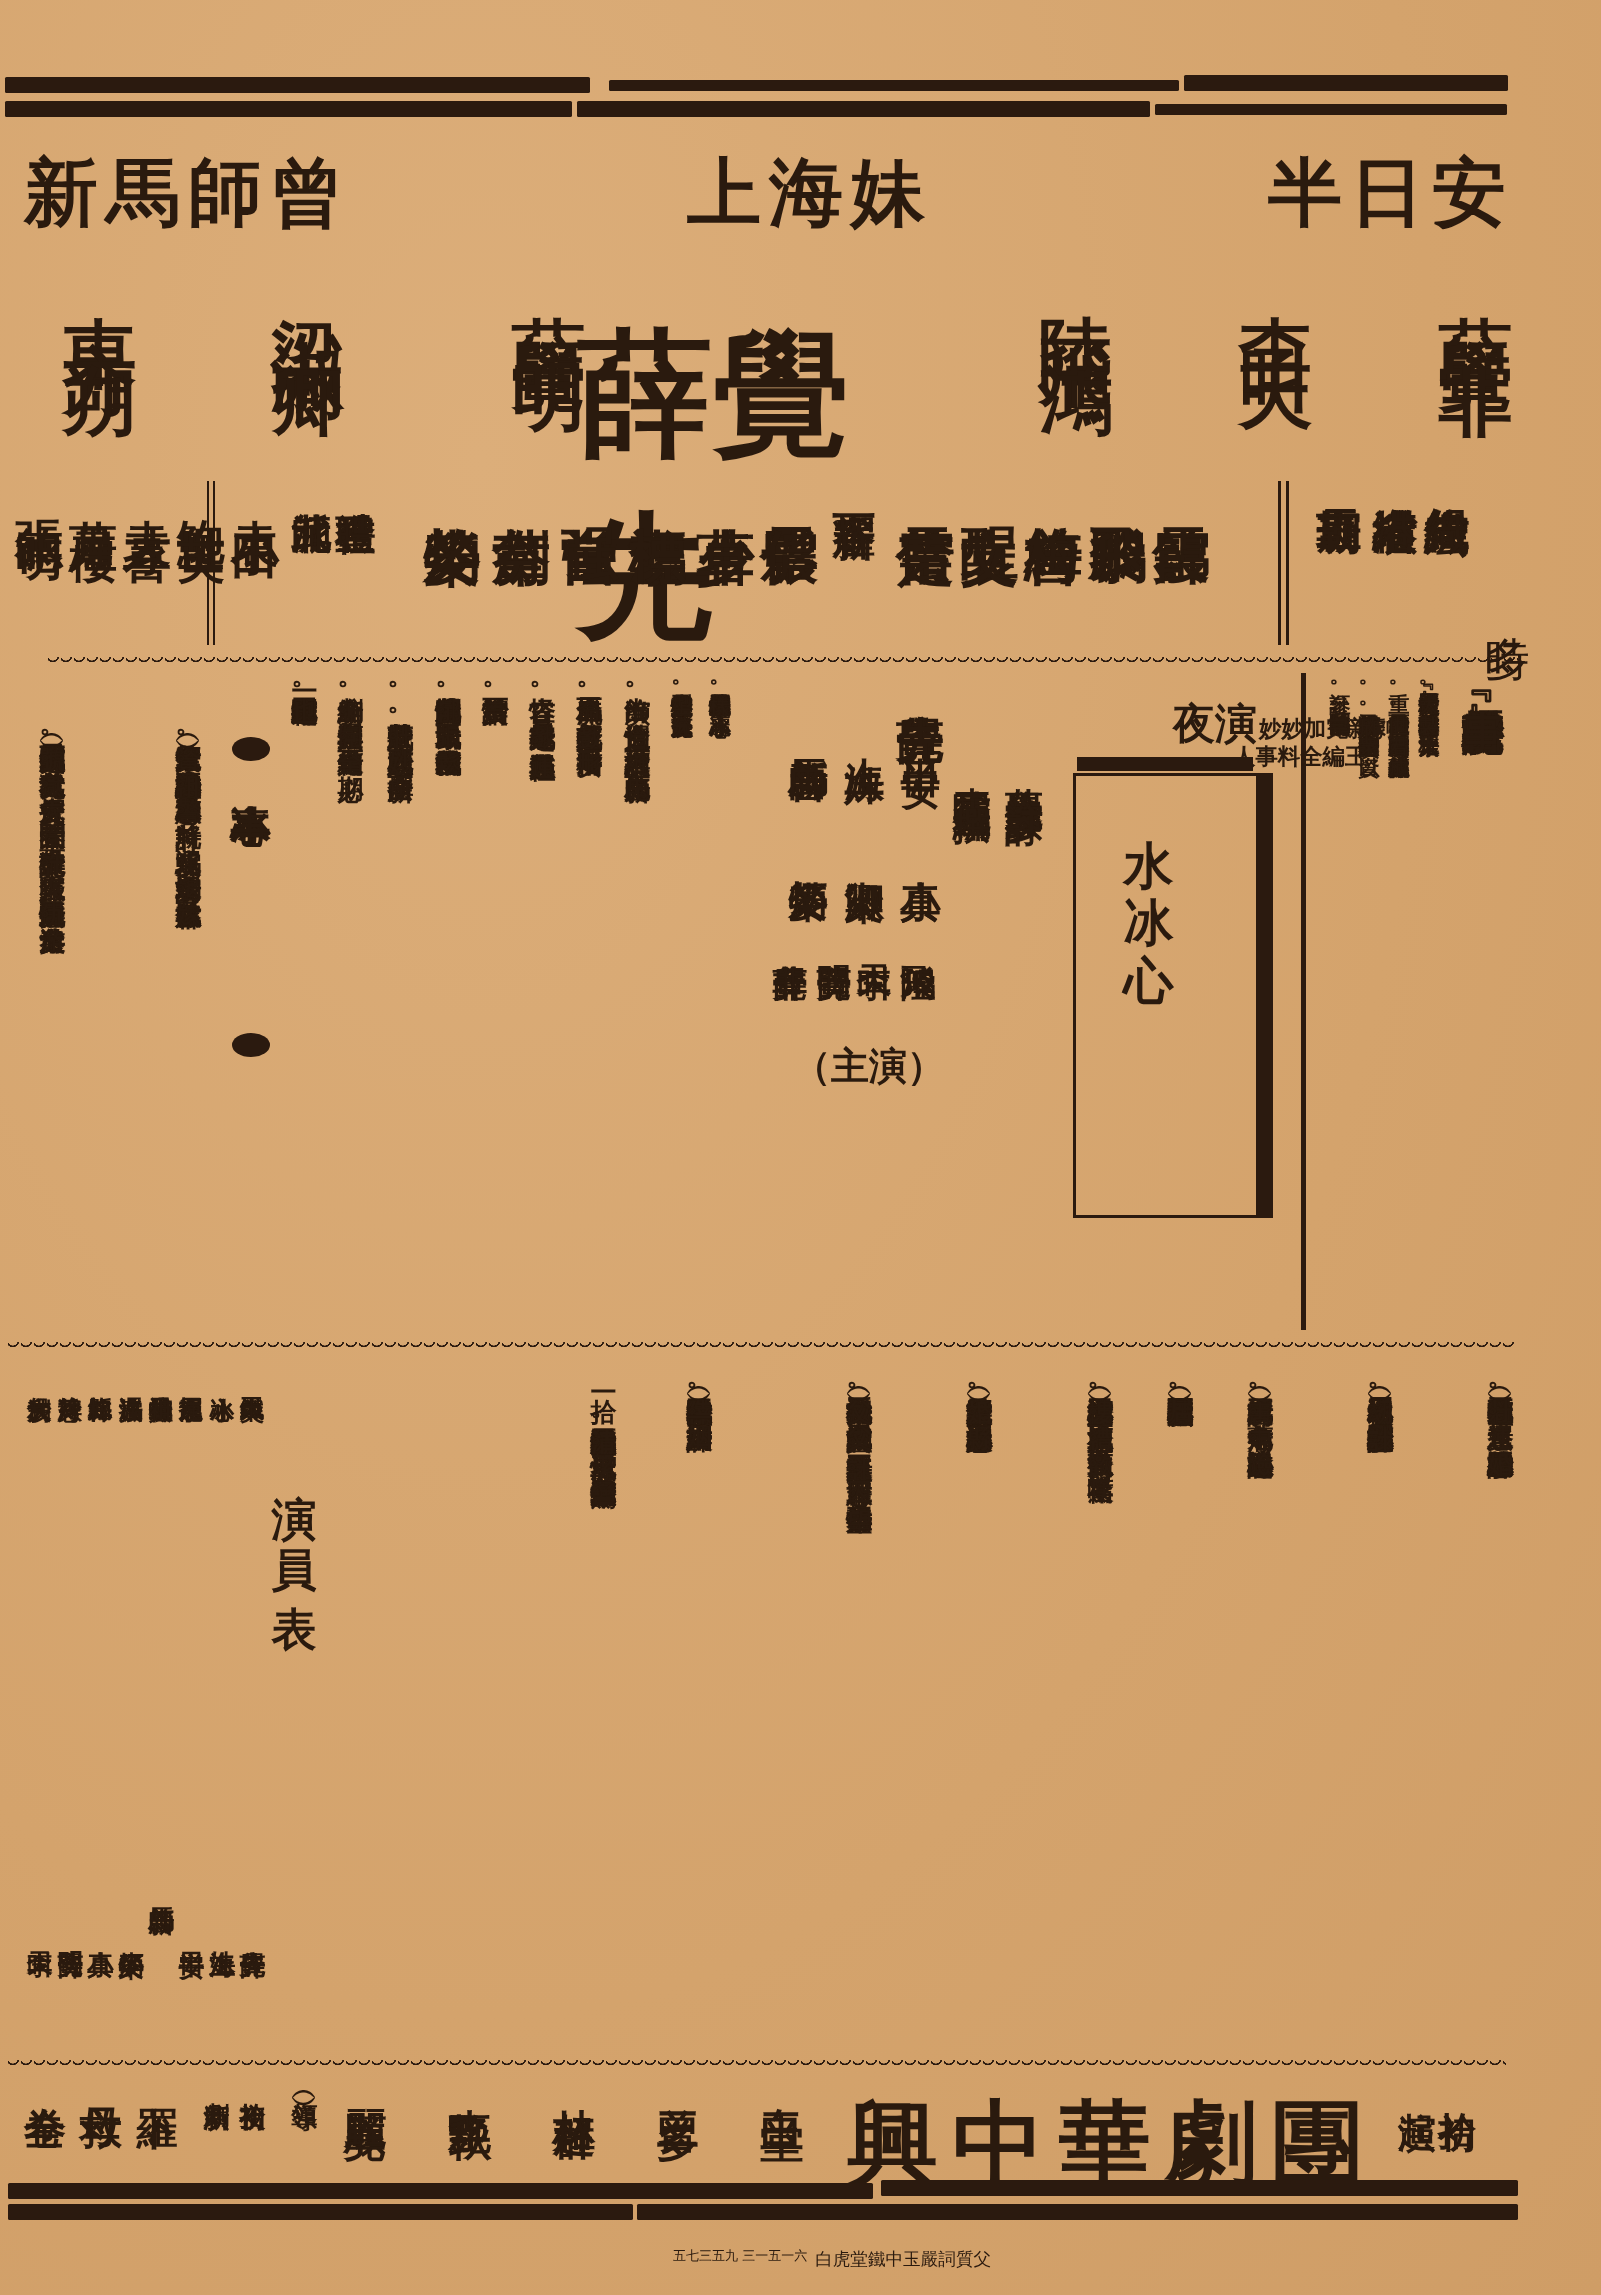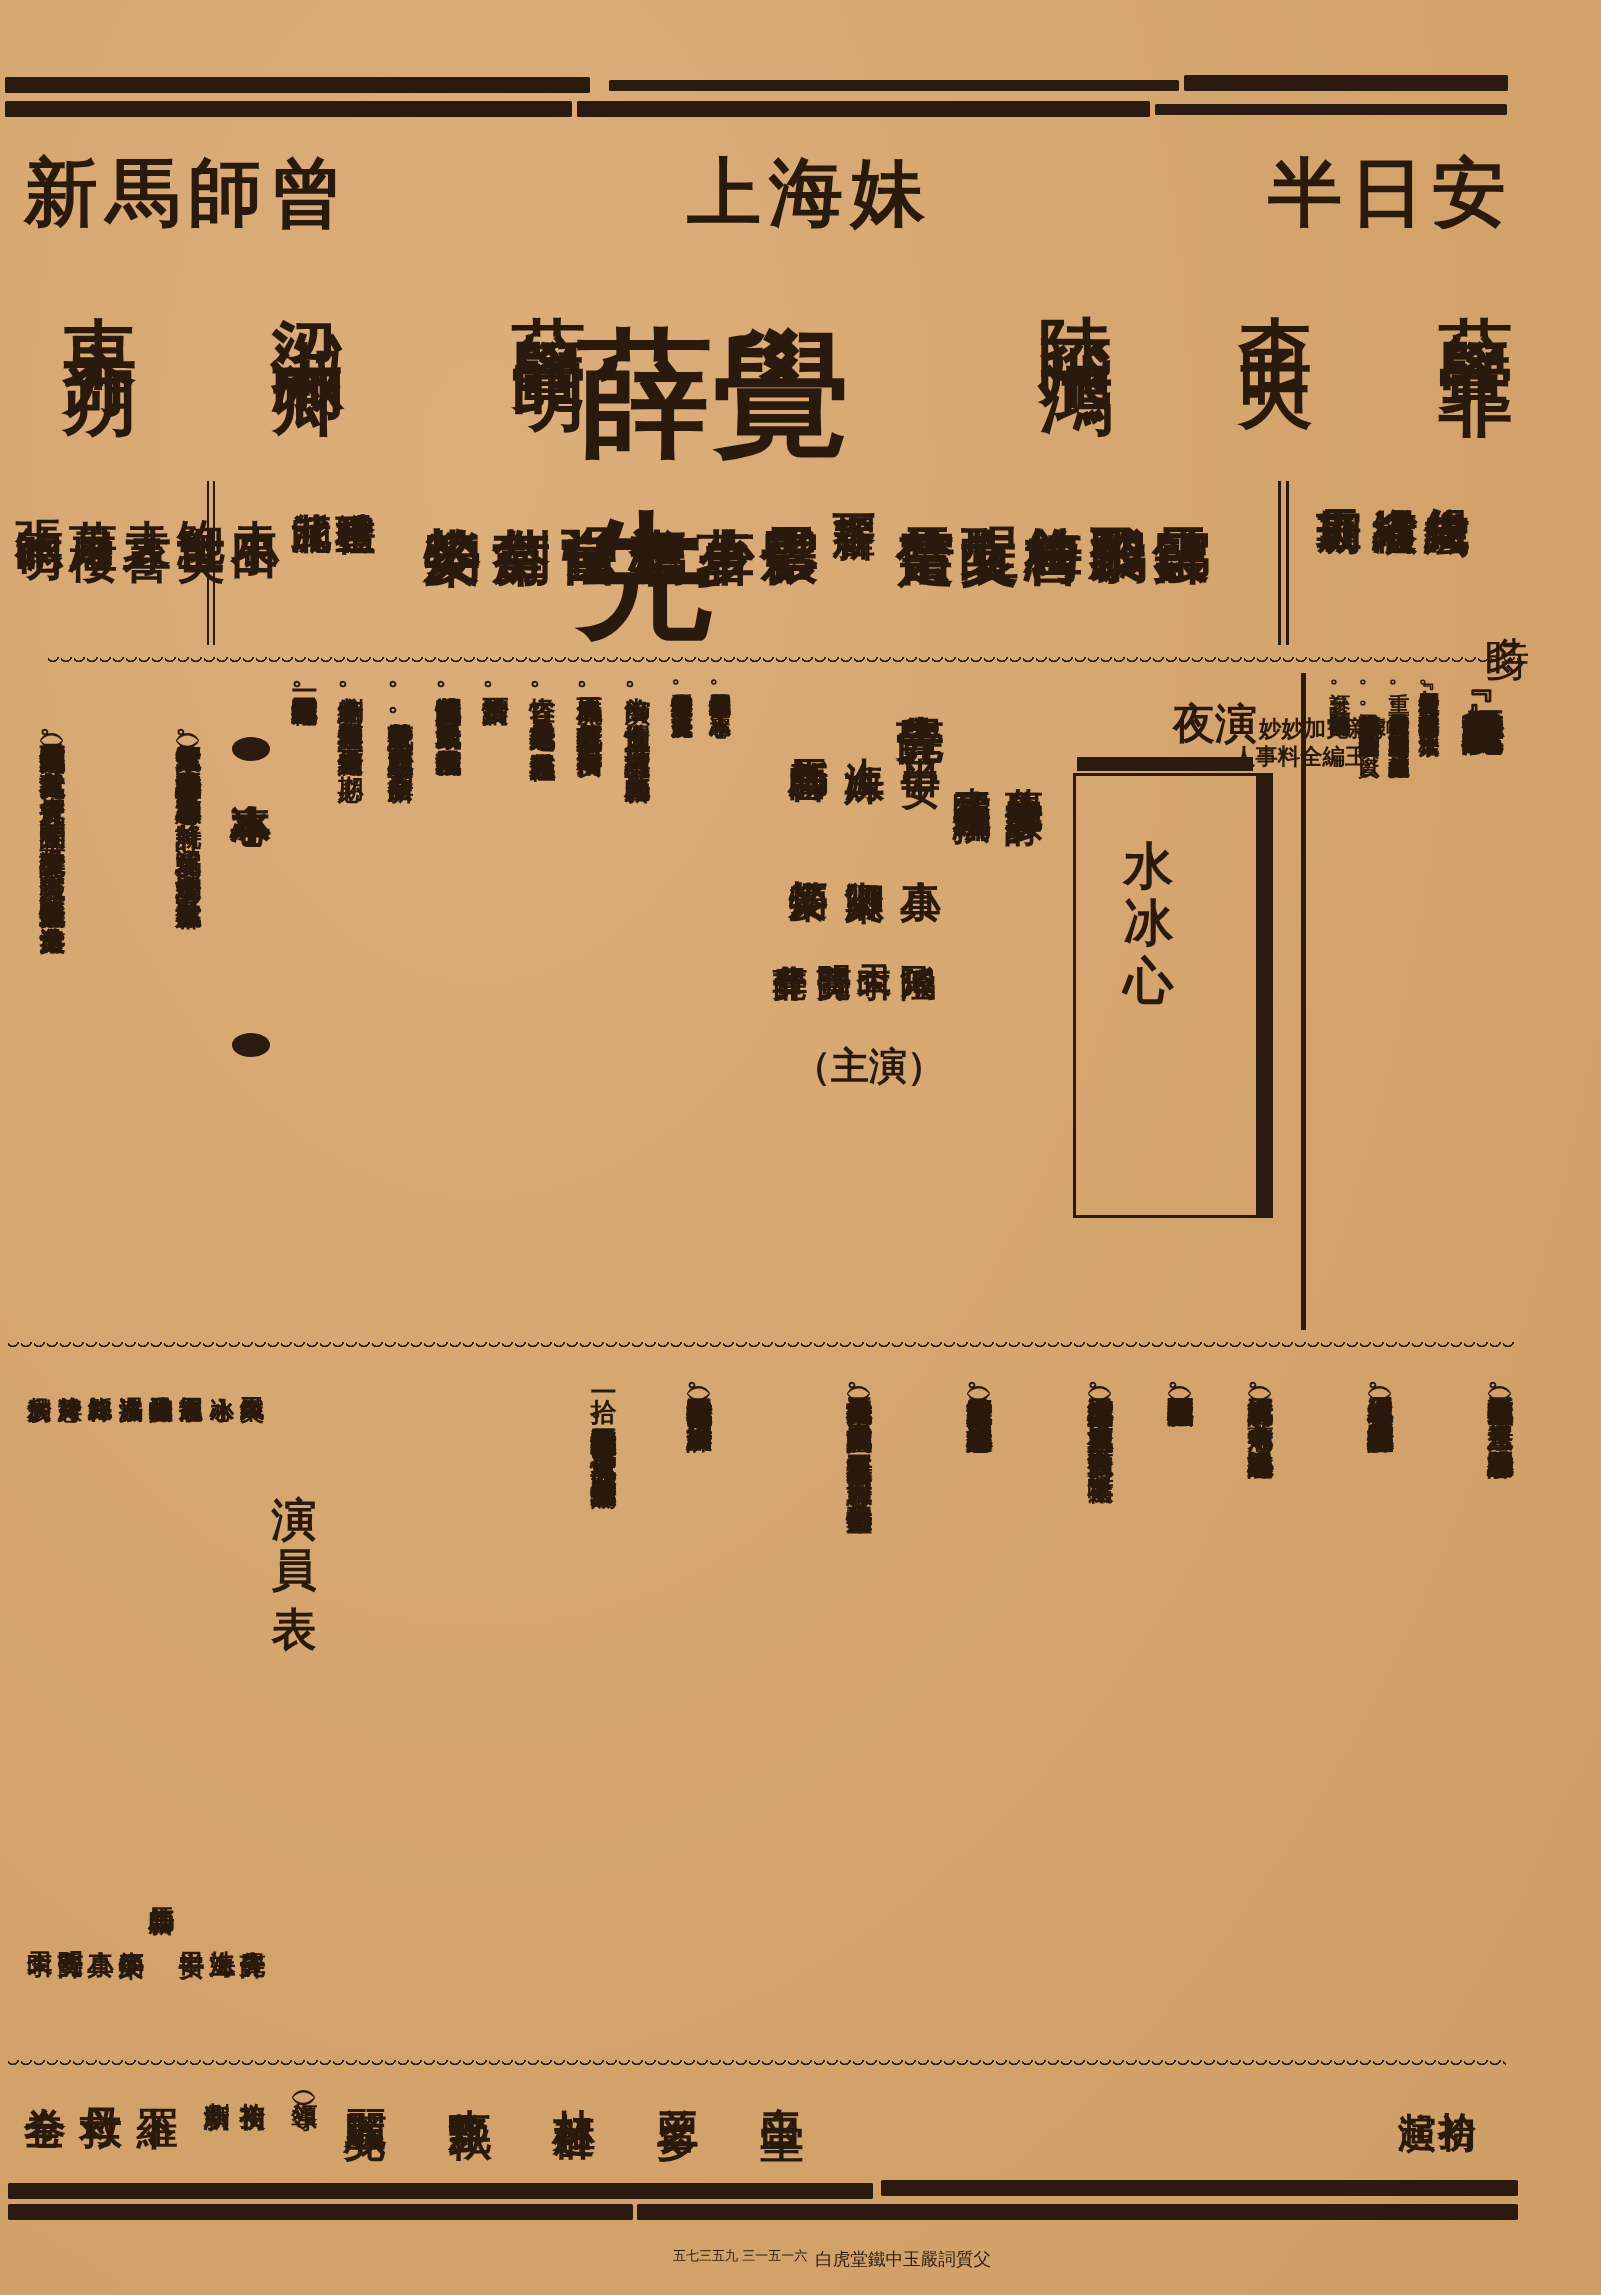--- a/index.html
+++ b/index.html
@@ -189,20 +189,23 @@
   <div class="col bold" style="left:42px;top:569px;font-size:26px;">薛覺明</div>
   <div class="col bold" style="left:11.2px;top:16px;font-size:24px;">大夫侯沙利</div>
   <div class="col bold" style="left:11.2px;top:569px;font-size:26px;">李叫天</div>
 </div>
 
 <div class="wavy" style="left:8px;top:2060px;width:1498px;"></div>
 
 <div class="abs" style="left:0;top:2074px;width:1602px;height:144px;">
   <div class="col bold" style="left:1438px;top:8px;font-size:38px;">初拾</div>
   <div class="col bold" style="left:1398px;top:8px;font-size:38px;">起演</div>
+  <div class="row-names bold" style="left:833px;top:8px;width:545px;font-size:92px;letter-spacing:14.4px;">
+    <span>興中華劇團</span>
+  </div>
   <div class="col bold" style="left:761px;top:0;font-size:43px;letter-spacing:4.8px;">白玉堂</div>
   <div class="col bold" style="left:657px;top:0;font-size:43px;letter-spacing:4.8px;">曾三多</div>
   <div class="col bold" style="left:553px;top:0;font-size:43px;letter-spacing:4.8px;">林超群</div>
   <div class="col bold" style="left:449px;top:0;font-size:43px;letter-spacing:4.8px;">李艷秋</div>
   <div class="col bold" style="left:344px;top:0;font-size:43px;letter-spacing:4.8px;">麗順堯</div>
   <div class="col bold" style="left:292px;top:8px;font-size:26px;">（領導）</div>
   <div class="col bold" style="left:240px;top:8px;font-size:26px;">初拾夜</div>
   <div class="col bold" style="left:204px;top:8px;font-size:26px;">演新劇</div>
   <div class="col bold" style="left:136px;top:0;font-size:42px;">羅卜</div>
   <div class="col bold" style="left:80px;top:0;font-size:42px;">救母</div>

